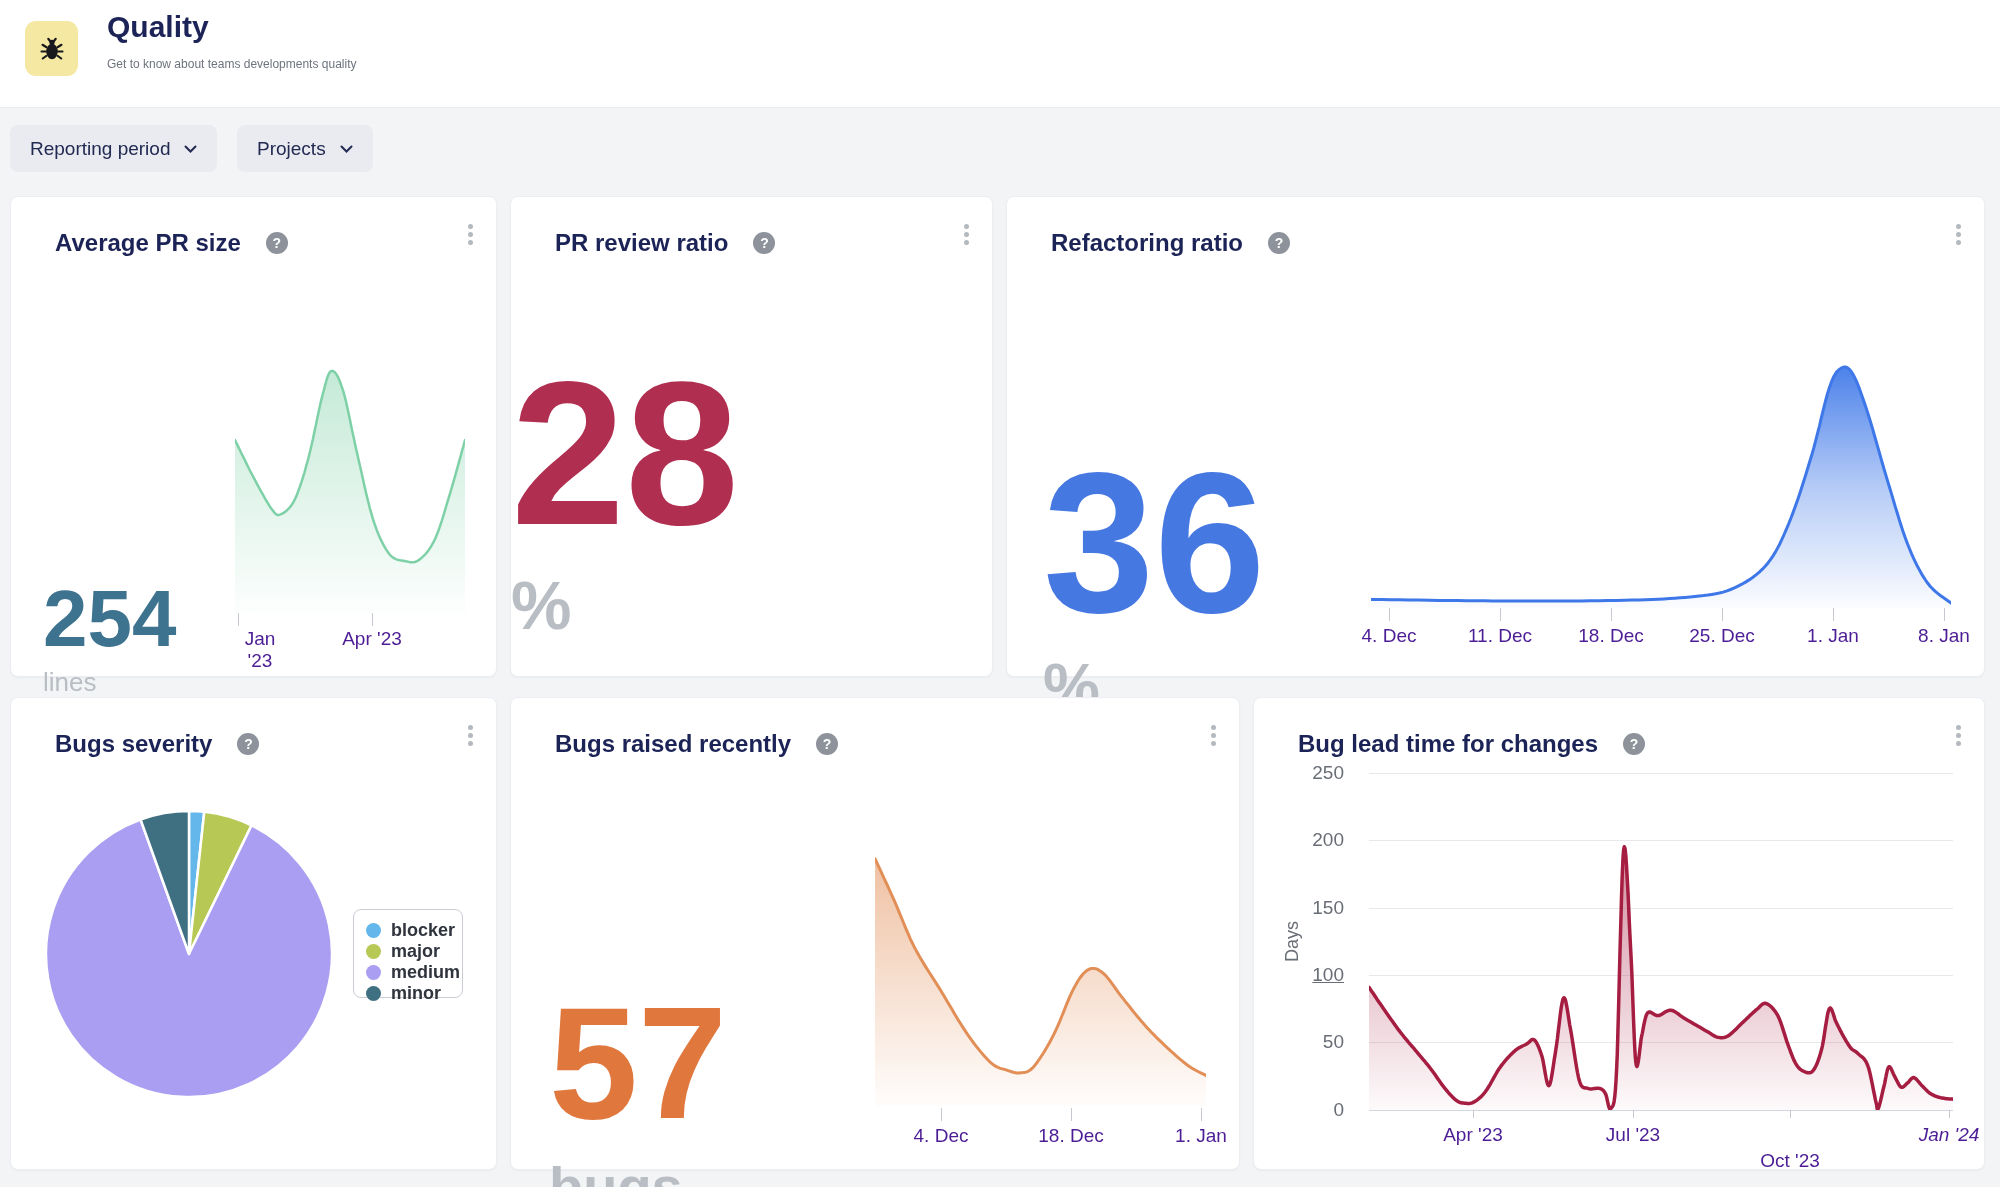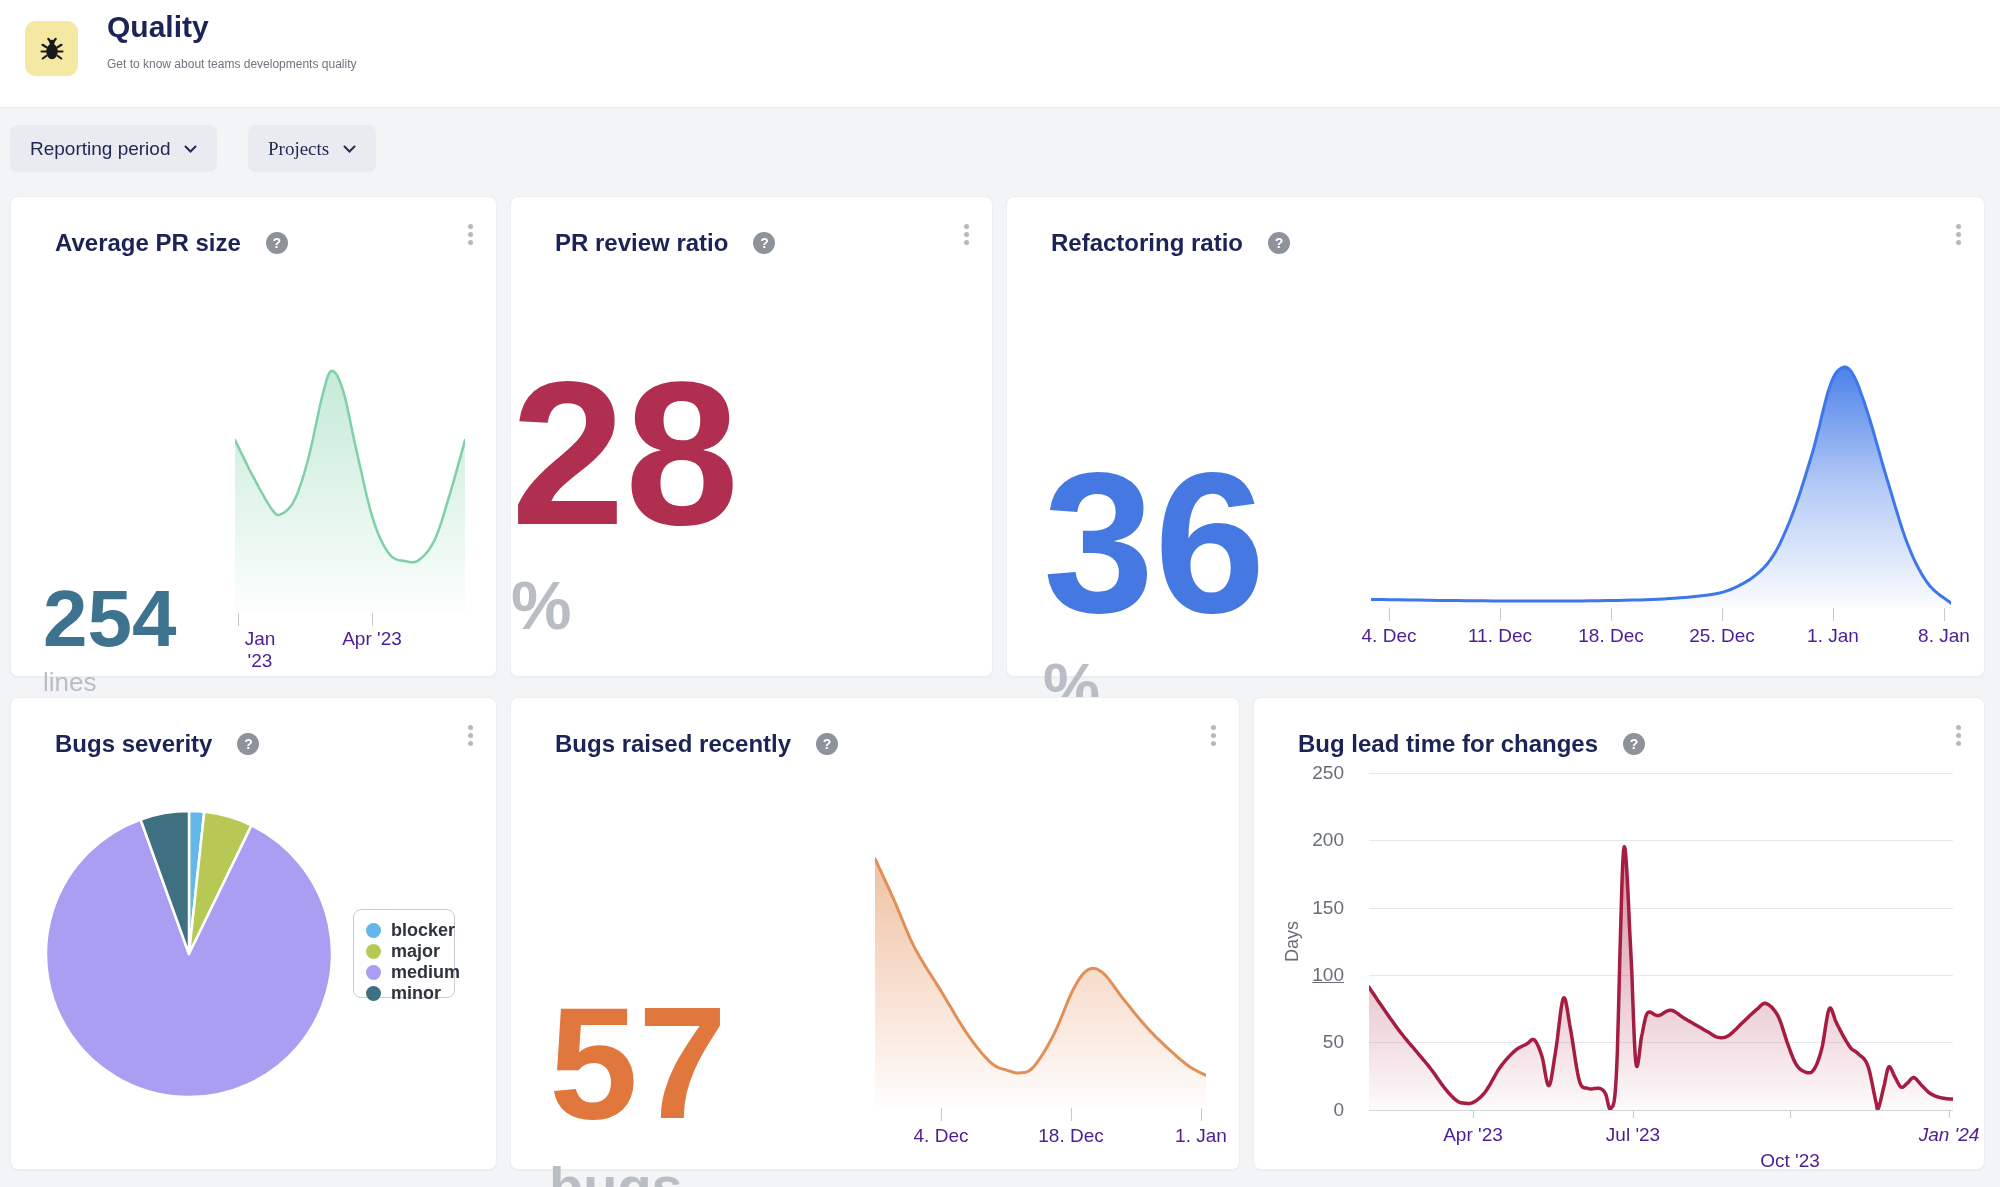--- a/index.html
+++ b/index.html
@@ -10,21 +10,21 @@
           border-bottom:1px solid #e9ebee;box-sizing:border-box;}
   .tile{position:absolute;left:25px;top:21px;width:53px;height:55px;border-radius:11px;
         background:#f4e8a3;display:flex;align-items:center;justify-content:center;}
   .h-title{position:absolute;left:107px;top:10px;margin:0;font-size:30px;font-weight:700;color:#1c2356;}
   .h-sub{position:absolute;left:107px;top:57px;margin:0;font-size:12px;color:#6e737e;}
   
   .fbtn{position:absolute;top:125px;height:47px;border:none;border-radius:8px;background:#e9ebf0;
         color:#222a52;font-family:"Liberation Sans",sans-serif;font-size:19px;display:flex;
         align-items:center;gap:14px;padding:0 20px;cursor:pointer;}
   #fbtn-period{left:10px;}
-  #fbtn-projects{left:248px;font-family:Liberation Serif, serif;}
+  #fbtn-projects{left:237px;}
   
   .card{position:absolute;background:#fff;border:1px solid #eceef1;border-radius:8px;
         box-shadow:0 1px 2px rgba(20,24,40,.04);box-sizing:border-box;}
   #card-avg{left:10px;top:196px;width:487px;height:481px;}
   #card-review{left:510px;top:196px;width:483px;height:481px;}
   #card-refactor{left:1006px;top:196px;width:979px;height:481px;}
   #card-severity{left:10px;top:697px;width:487px;height:473px;}
   #card-raised{left:510px;top:697px;width:730px;height:473px;}
   #card-lead{left:1253px;top:697px;width:732px;height:473px;}
   .card-head{position:absolute;left:32px;top:20px;display:flex;align-items:center;gap:13px;}
@@ -181,21 +181,21 @@
         <i></i>
         <i></i>
         <i></i>
       </span>
     <svg class="chart" width="290" height="290" viewBox="0 0 290 290" style="left:33px;top:111px;">
         <path d="M145,145 L145,2 A143,143 0 0 1 160.2453950613622,2.8149869732291677 Z" fill="#63b7ea" stroke="#ffffff" stroke-width="2.5" stroke-linejoin="round"></path>
         <path d="M145,145 L160.2453950613622,2.8149869732291677 A143,143 0 0 1 207.50755463108342,16.385049026008943 Z" fill="#b8c855" stroke="#ffffff" stroke-width="2.5" stroke-linejoin="round"></path>
         <path d="M145,145 L207.50755463108342,16.385049026008943 A143,143 0 1 1 96.5604774049232,10.45405003954582 Z" fill="#a99ef1" stroke="#ffffff" stroke-width="2.5" stroke-linejoin="round"></path>
         <path d="M145,145 L96.5604774049232,10.45405003954582 A143,143 0 0 1 144.99999999999997,2 Z" fill="#3f7082" stroke="#ffffff" stroke-width="2.5" stroke-linejoin="round"></path>
       </svg>
-    <div class="legend" style="left:342px;top:211px;width:102px;height:89px;">
+    <div class="legend" style="left:342px;top:211px;width:110px;height:89px;">
       <div class="lrow">
         <span class="ldot" style="background-color: rgb(99, 183, 234);"></span>
         <span class="llab">blocker</span>
       </div>
       <div class="lrow">
         <span class="ldot" style="background-color: rgb(184, 200, 85);"></span>
         <span class="llab">major</span>
       </div>
       <div class="lrow">
         <span class="ldot" style="background-color: rgb(169, 158, 241);"></span>

